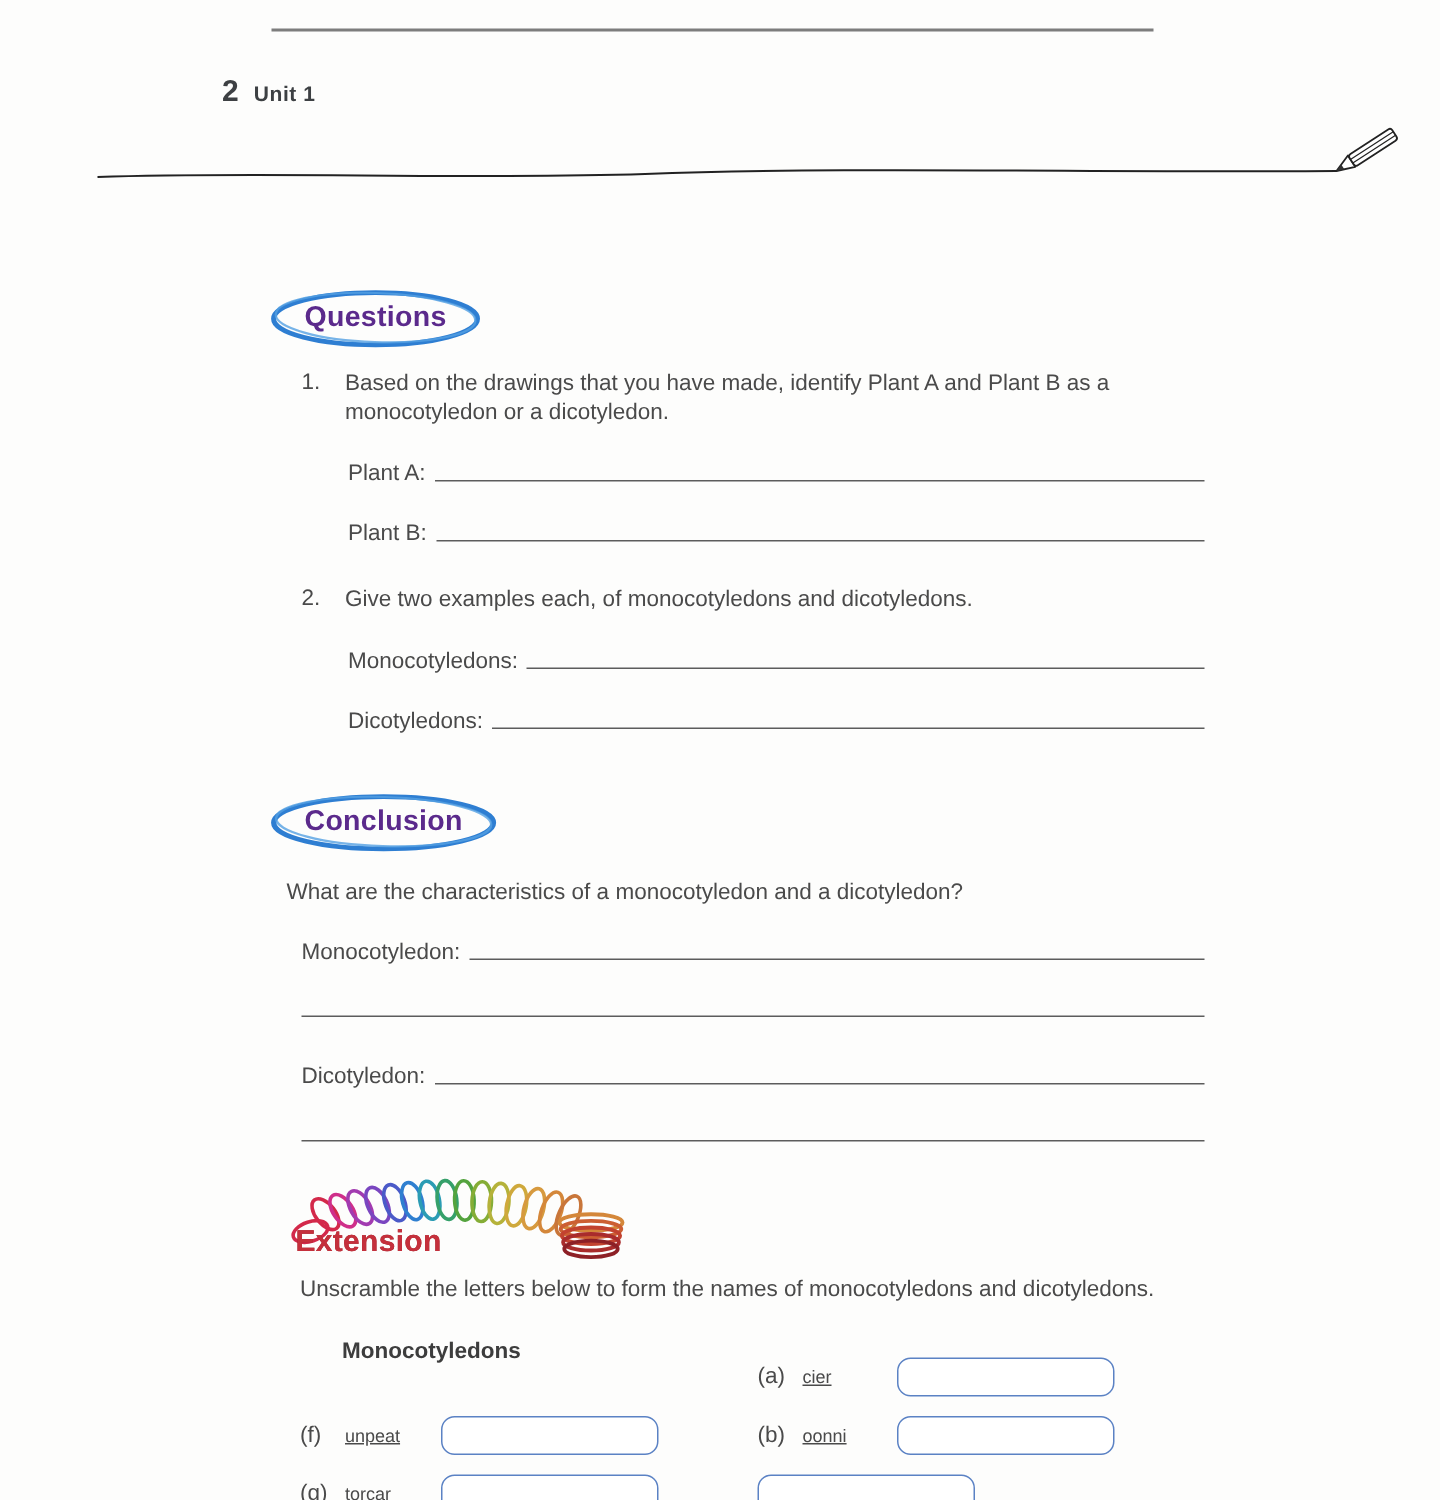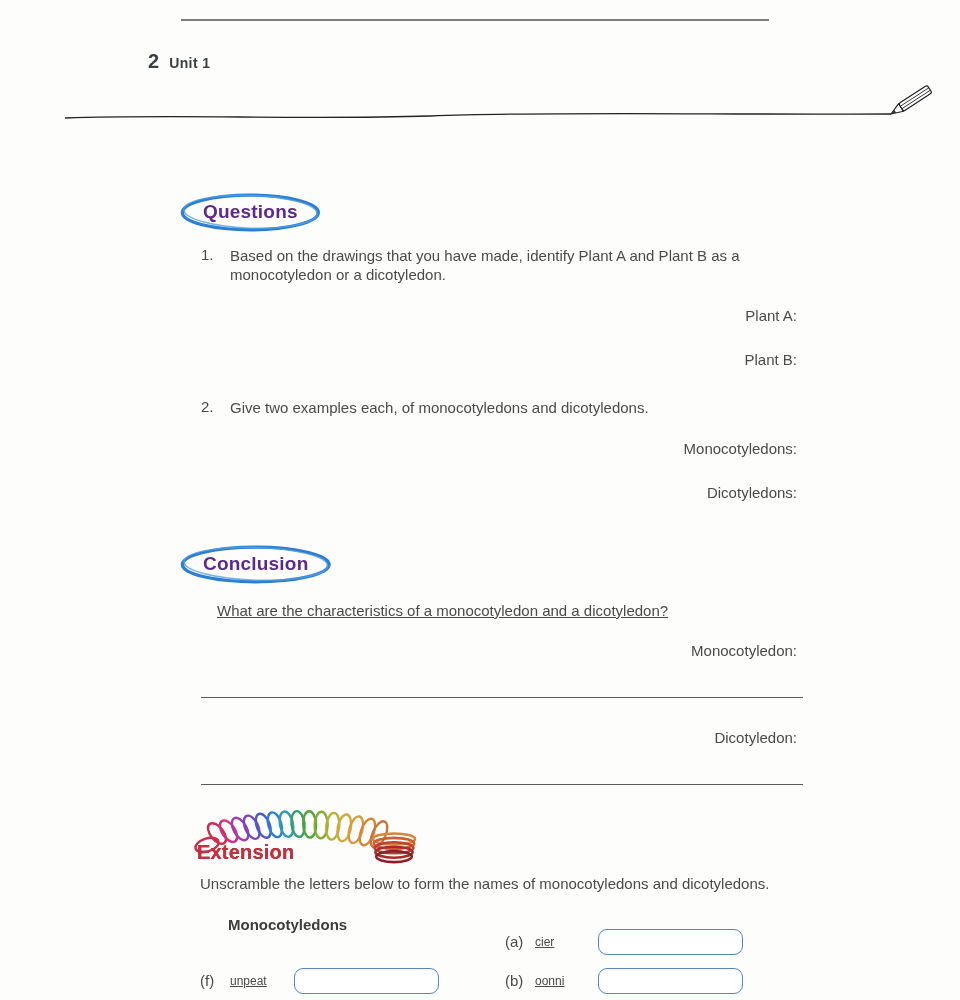--- a/index.html
+++ b/index.html
@@ -17,28 +17,28 @@
 
   
   .badge{position:relative;display:inline-block;padding:5px 18px 6px 18px;}
   .badge svg.oval{position:absolute;left:-4px;top:-3px;width:calc(100% + 8px);height:calc(100% + 6px);overflow:visible;}
   .badge .badge-text{position:relative;font-size:19px;font-weight:bold;color:#5b2a8c;letter-spacing:.2px;}
 
   .qrow{display:flex;margin-top:17px;padding-left:16px;}
   .qnum{width:29px;flex:0 0 29px;font-size:15px;}
   .qtext{font-size:15px;line-height:19px;max-width:560px;}
 
-  .blank-row{display:flex;align-items:flex-end;margin-left:47px;margin-top:23px;flex-direction:column;}
+  .blank-row{display:flex;align-items:flex-end;margin-left:47px;margin-top:23px;}
   .blank-row.flush{margin-left:16px;}
   .blank-label{font-size:15px;white-space:nowrap;padding-right:6px;}
   .blank-line{flex:1;border-bottom:1.7px solid #5c5c5c;height:1px;margin-bottom:3px;}
   .cont-line{margin-left:16px;margin-top:33px;border-bottom:1.7px solid #5c5c5c;height:1px;}
 
   .conclusion-badge{margin-top:43px;}
-  .prompt{margin-top:21px;margin-left:32px;font-size:15px;text-decoration:underline;}
+  .prompt{margin-top:21px;margin-left:6px;font-size:15px;}
 
   .ext-logo{position:relative;margin-top:27px;margin-left:6px;width:250px;height:52px;}
   .ext-logo svg{position:absolute;left:0;top:0;overflow:visible;}
   .ext-title{position:absolute;left:6px;bottom:0px;font-size:20px;font-weight:bold;color:#c5303c;text-shadow:0 0 .4px #8d1f28;letter-spacing:.2px;}
   .ext-instruction{margin-top:11px;margin-left:15px;font-size:15px;}
 
   .unscramble{margin-top:24px;display:grid;grid-template-columns:303px 1fr;}
   .col-title{font-size:15px;font-weight:bold;color:#3d3d3d;}
   .col-title.left{padding-left:43px;}
   .col-title.right{padding-left:40px;}

